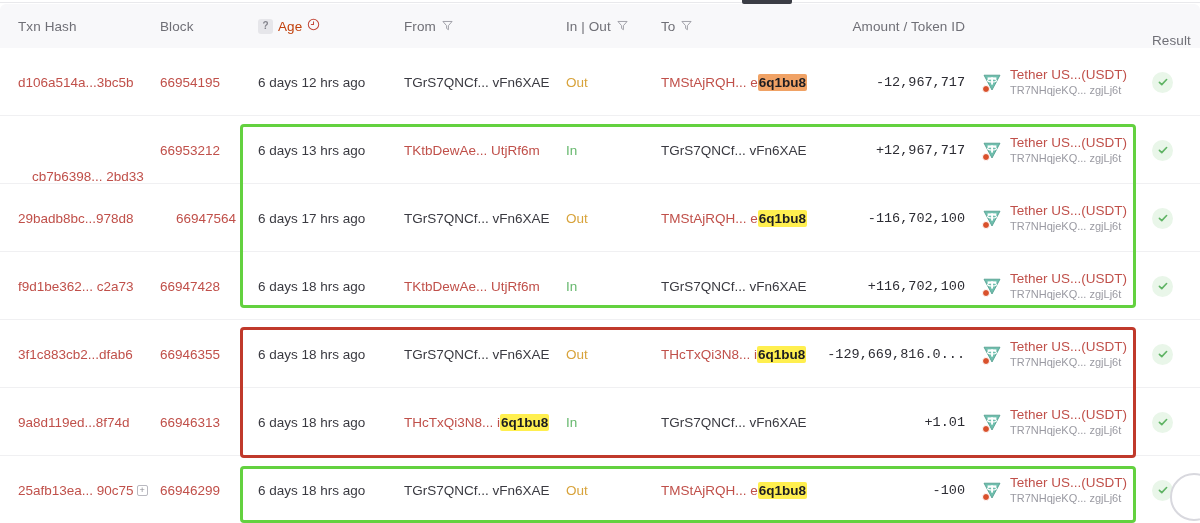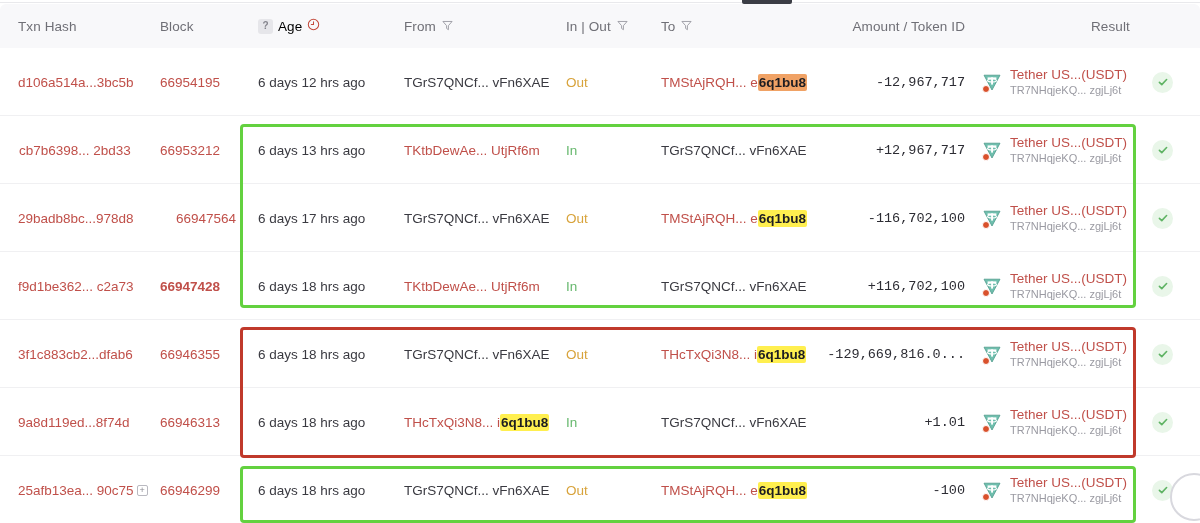--- a/index.html
+++ b/index.html
@@ -41,21 +41,21 @@
     font-size: 13.5px; color: #6f6f76; white-space: nowrap;
   }
   .th-label { letter-spacing: .1px; }
 
   .q-badge {
     display: inline-flex; align-items: center; justify-content: center;
     width: 15px; height: 15px; border-radius: 3px;
     background: #e6e6ea; color: #85858d;
     font-size: 10px; line-height: 1; margin-right: 5px; font-weight: 700;
   }
-  .age-label { color: #000000; font-size: 13.5px; }
+  .age-label { color: #c2410c; font-size: 13.5px; }
   .filter-ico { margin-left: 6px; display: inline-block; }
   .clock-ico  { margin-left: 5px; display: inline-block; }
 
   
   .tbody { position: relative; }
   .row {
     position: relative; height: 68px;
     border-bottom: 1px solid #f0f0f2;
     background: #fff;
   }
@@ -163,21 +163,21 @@
         </div>
         <div class="th" style="left: 566px; width: 80px;">
           <span class="th-label">In | Out</span>
           <span class="filter-ico"><svg width="11" height="11" viewBox="0 0 12 12">
               <path d="M1 1.6 L11 1.6 L7 6.2 L7 10.6 L5 9.2 L5 6.2 Z" fill="none" stroke="#9a9aa2" stroke-width="1"></path>
             </svg></span>
         </div>
         <div class="th" style="left: 830px; width: 135px; justify-content: flex-end;">
           <span class="th-label">Amount / Token ID</span>
         </div>
-        <div class="th" style="left: 1091px; width: 44px;">
+        <div class="th" style="left: 1152px; width: 44px; align-items: flex-end;">
           <span class="th-label">Result</span>
         </div>
       </div>
 
     <div class="tbody" id="tbody">
         <div class="row">
           <div class="cell" style="left: 18px; width: 140px;">
             <span class="link">d106a514a...3bc5b</span>
           </div>
           <div class="cell" style="left: 160px; width: 90px;">
@@ -215,21 +215,21 @@
           </div>
           <div class="cell" style="left: 1152px; width: 44px;">
             <span class="check">
               <svg width="12" height="12" viewBox="0 0 12 12">
                 <path d="M2.4 6.3 L4.8 8.6 L9.6 3.5" fill="none" stroke="#5fb364" stroke-width="1.6" stroke-linecap="round" stroke-linejoin="round"></path>
               </svg>
             </span>
           </div>
         </div>
         <div class="row">
-          <div class="cell" style="left: 19px; width: 140px;">
+          <div class="cell" style="left: 32px; width: 140px; align-items: flex-end;">
             <span class="link">cb7b6398... 2bd33</span>
           </div>
           <div class="cell" style="left: 160px; width: 90px;">
             <span class="link">66953212</span>
           </div>
           <div class="cell" style="left: 258px; width: 140px;">
             <span class="plain">6 days 13 hrs ago</span>
           </div>
           <div class="cell" style="left: 404px; width: 150px;">
             <span class="link">TKtbDewAe... UtjRf6m</span>
@@ -307,21 +307,21 @@
               <svg width="12" height="12" viewBox="0 0 12 12">
                 <path d="M2.4 6.3 L4.8 8.6 L9.6 3.5" fill="none" stroke="#5fb364" stroke-width="1.6" stroke-linecap="round" stroke-linejoin="round"></path>
               </svg>
             </span>
           </div>
         </div>
         <div class="row">
           <div class="cell" style="left: 18px; width: 140px;">
             <span class="link">f9d1be362... c2a73</span>
           </div>
-          <div class="cell" style="left: 160px; width: 90px; font-weight: bold;">
+          <div class="cell" style="left: 160px; width: 90px;">
             <span class="link">66947428</span>
           </div>
           <div class="cell" style="left: 258px; width: 140px;">
             <span class="plain">6 days 18 hrs ago</span>
           </div>
           <div class="cell" style="left: 404px; width: 150px;">
             <span class="link">TKtbDewAe... UtjRf6m</span>
           </div>
           <div class="cell" style="left: 566px; width: 80px;">
             <span class="io-in">In</span>

